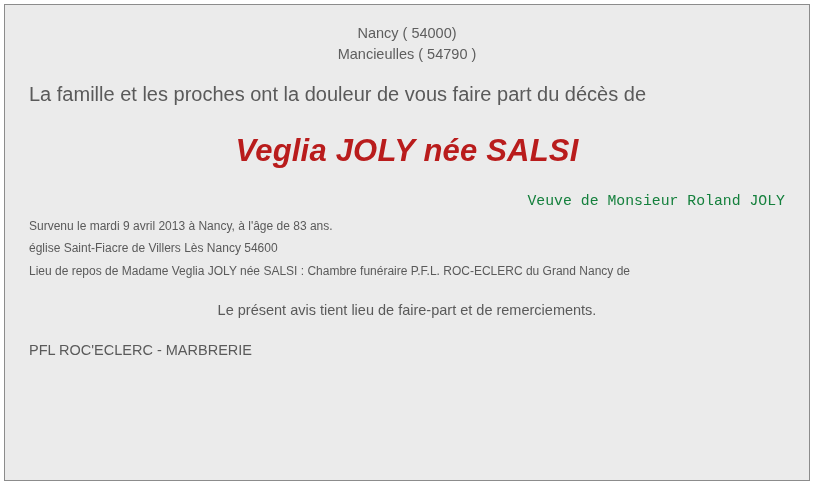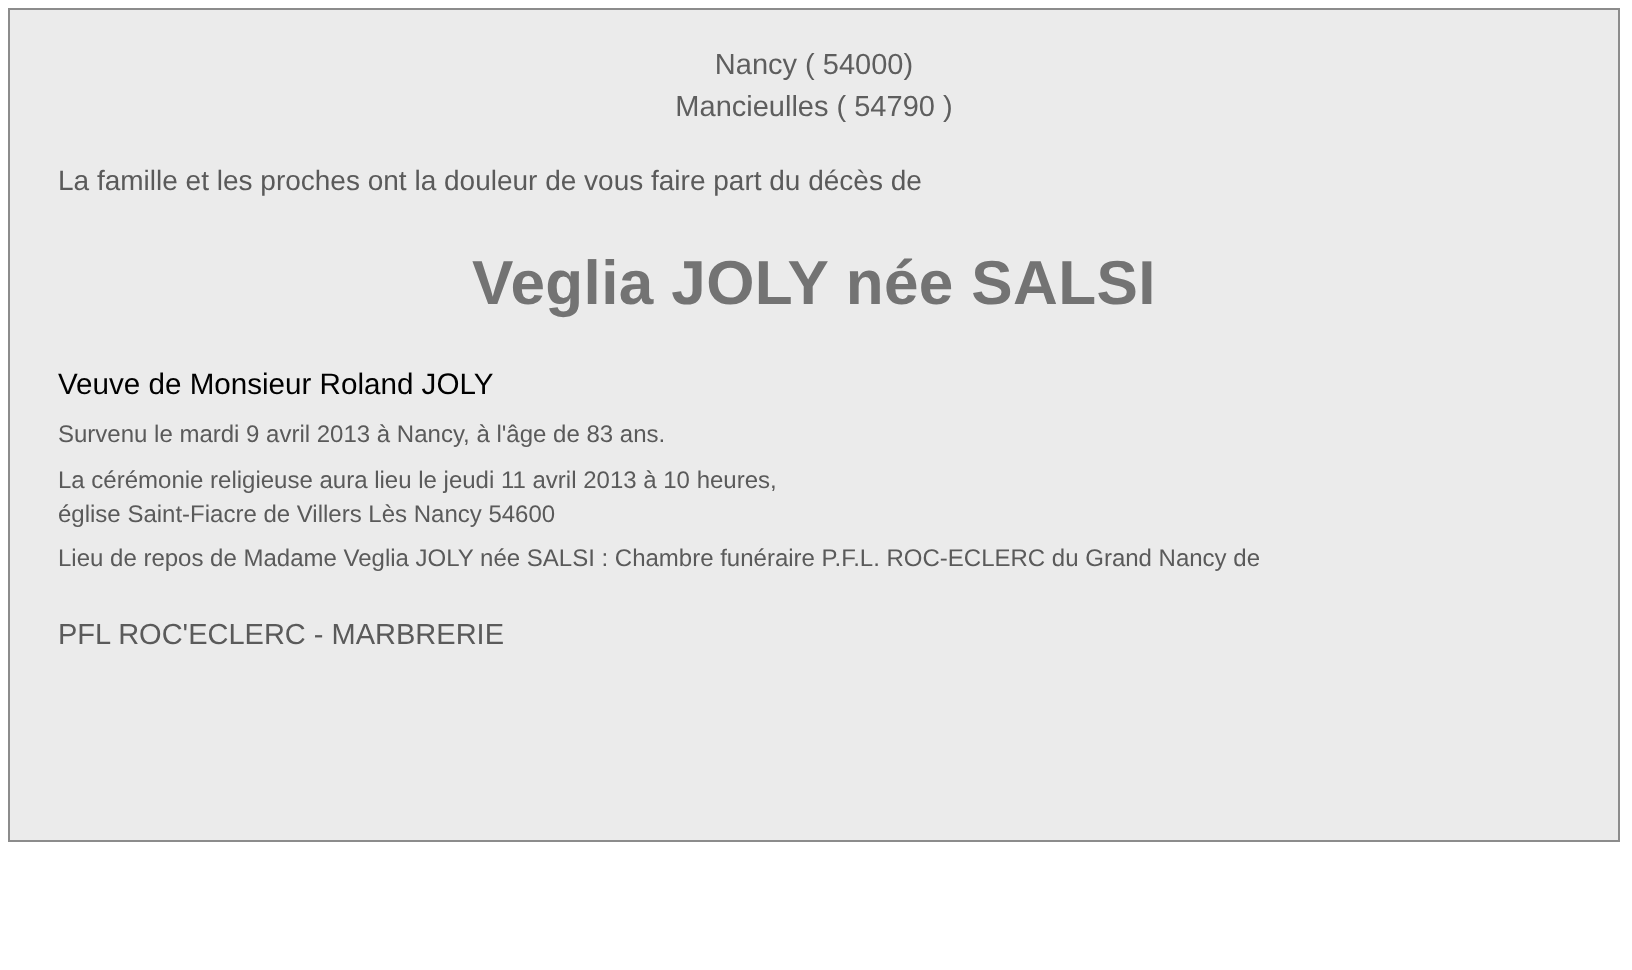--- a/index.html
+++ b/index.html
@@ -8,21 +8,21 @@
     background: #ffffff;
   }
   body {
     width: 816px;
     height: 485px;
     font-family: "Liberation Sans", sans-serif;
   }
   .notice-card {
     box-sizing: border-box;
     width: 806px;
-    height: 417px;
+    height: 477px;
     margin: 4px;
     border: 1px solid #8c8c8c;
     background: #ebebeb;
     padding: 18px 24px 10px 24px;
     color: #5a5a5a;
     position: relative;
   }
   .line {
     line-height: 1.38;
   }
@@ -31,43 +31,45 @@
   }
   .loc {
     font-size: 14.5px;
     text-align: center;
     color: #5e5e5e;
   }
   .loc-second {
     margin-top: 1px;
   }
   .intro {
-    font-size: 14px;
+    font-size: 20px;
     margin-top: 17px;
     color: #5a5a5a;
   }
   .madame {
     font-size: 18.5px;
     text-align: center;
     margin-top: 23px;
     color: #5a5a5a;
   }
   .name {
     font-size: 31px;
     font-weight: bold;
     text-align: center;
     margin-top: 21px;
     letter-spacing: 0.2px;
-    color: #737373;
+    color: #b91c1c;
+    font-style: italic;
   }
   .widow {
     font-size: 14.8px;
-    text-align: left;
+    text-align: right;
     margin-top: 19px;
-    color: #000000;
+    color: #15803d;
+    font-family: Liberation Mono, monospace;
   }
   .para {
     font-size: 12px;
     margin-top: 6px;
     color: #5a5a5a;
   }
   .para .sub {
     display: block;
   }
   .closing {
@@ -93,24 +95,24 @@
   <div class="intro line left">La famille et les proches ont la douleur de vous faire part du décès de</div>
 
 
   <div class="name line">Veglia JOLY née SALSI</div>
 
   <div class="widow line">Veuve de Monsieur Roland JOLY</div>
 
   <div class="para line left">Survenu le mardi 9 avril 2013 à Nancy, à l'âge de 83 ans.</div>
 
   <div class="para left">
-    <span class="sub line">La cérémonie religieuse aura lieu le jeudi 11 avril 2013 à 10 heures,</span>
     <span class="sub line">église Saint-Fiacre de Villers Lès Nancy 54600</span>
   </div>
 
   <div class="para left">
     <span class="sub line">Lieu de repos de Madame Veglia JOLY née SALSI : Chambre funéraire P.F.L. ROC-ECLERC du Grand Nancy de</span>
   </div>
 
+  <div class="closing line">Le présent avis tient lieu de faire-part et de remerciements.</div>
 
   <div class="agency line left">PFL ROC'ECLERC - MARBRERIE</div>
 
 </div>
 
 </body></html>

